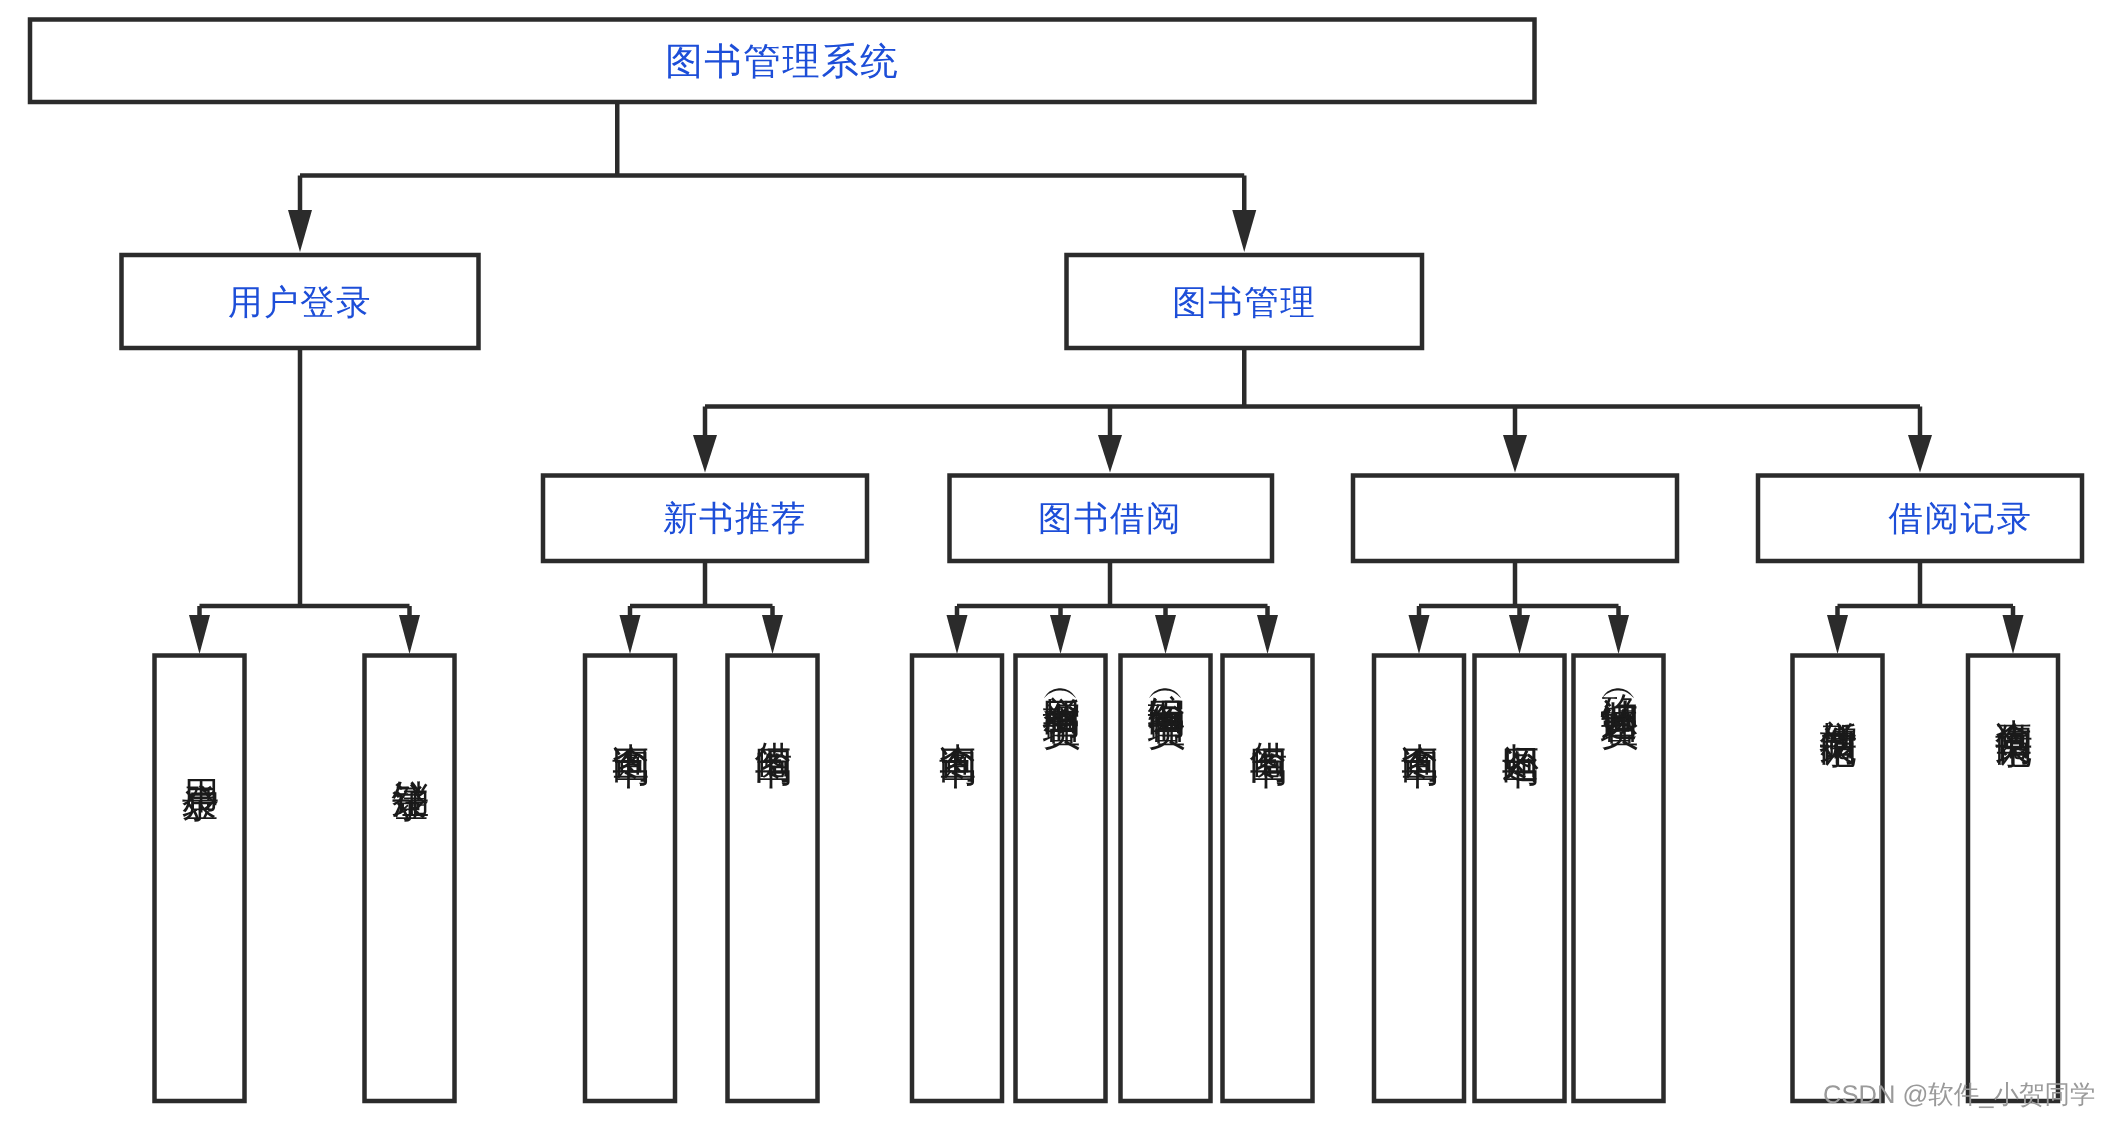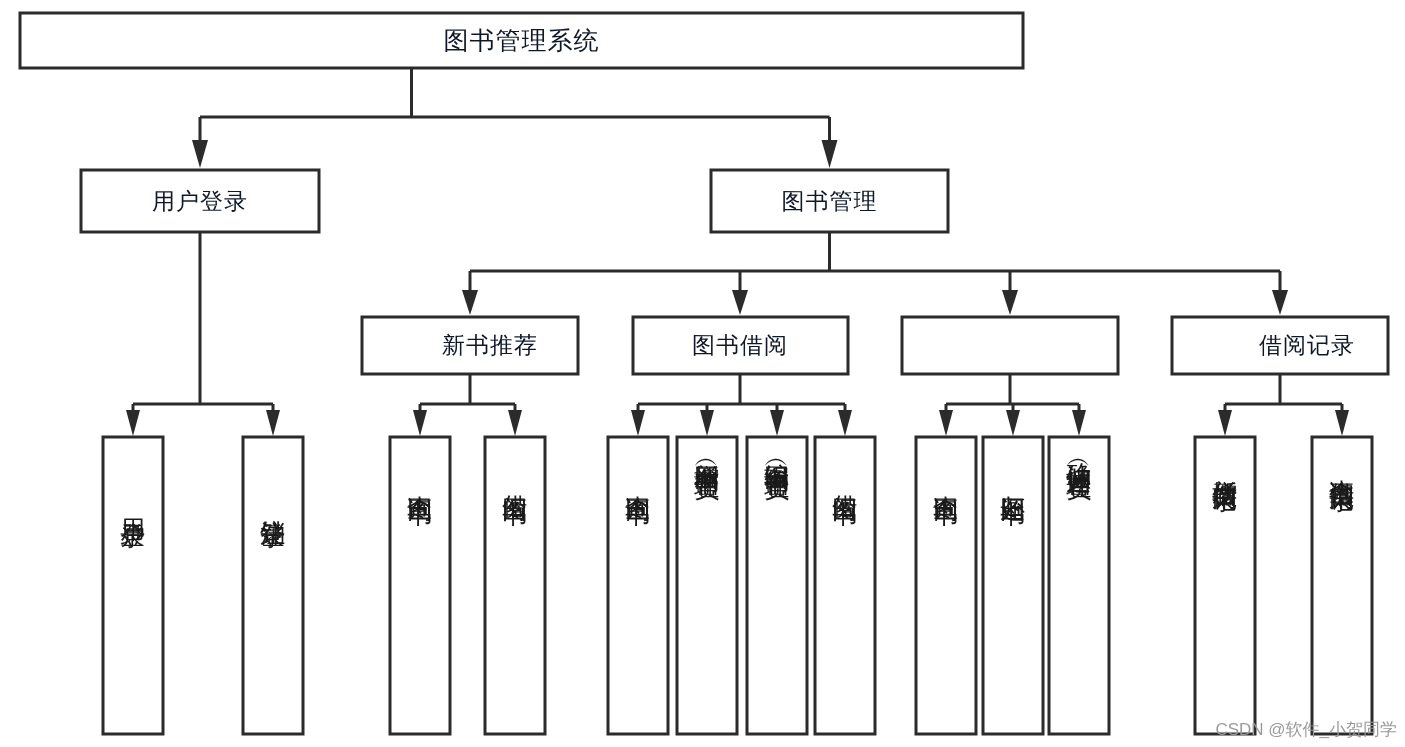--- a/index.html
+++ b/index.html
@@ -61,21 +61,21 @@
   .horiz-label-wrap {
     position: absolute;
     display: flex;
     align-items: center;
     justify-content: center;
     pointer-events: none;
   }
   .horiz-label-text {
     font-family: Liberation Sans, sans-serif;
     font-size: 23px;
-    color: #0f172a;
+    color: #1d4ed8;
     letter-spacing: 1px;
     white-space: nowrap;
   }
   .watermark {
     position: absolute;
     right: 8px;
     bottom: 6px;
     font-family: "Liberation Sans", "DejaVu Sans", sans-serif;
     font-size: 17px;
     color: #9a9a9a;

